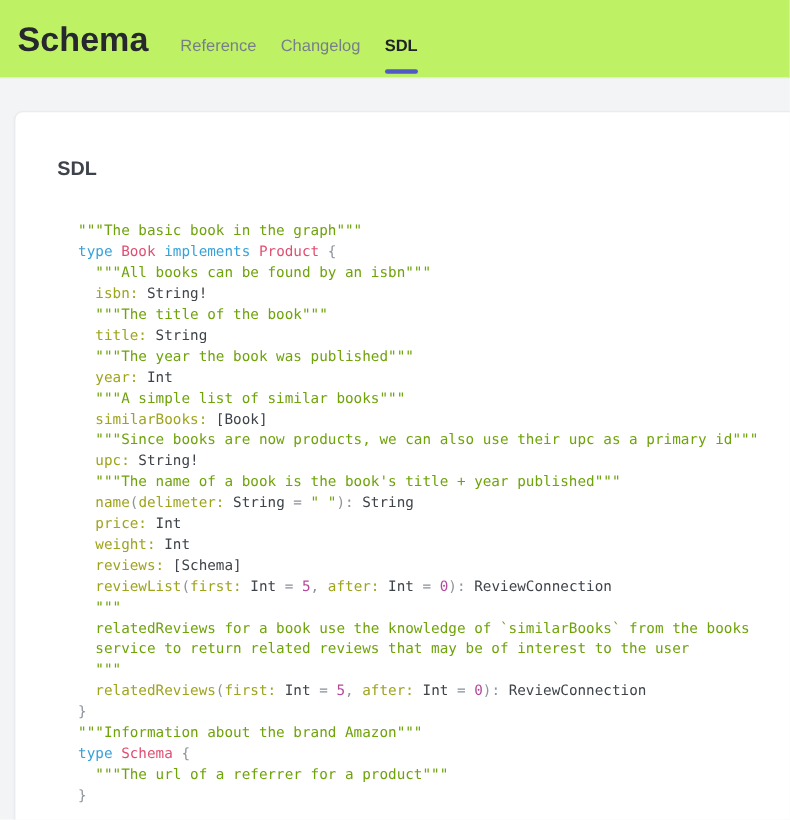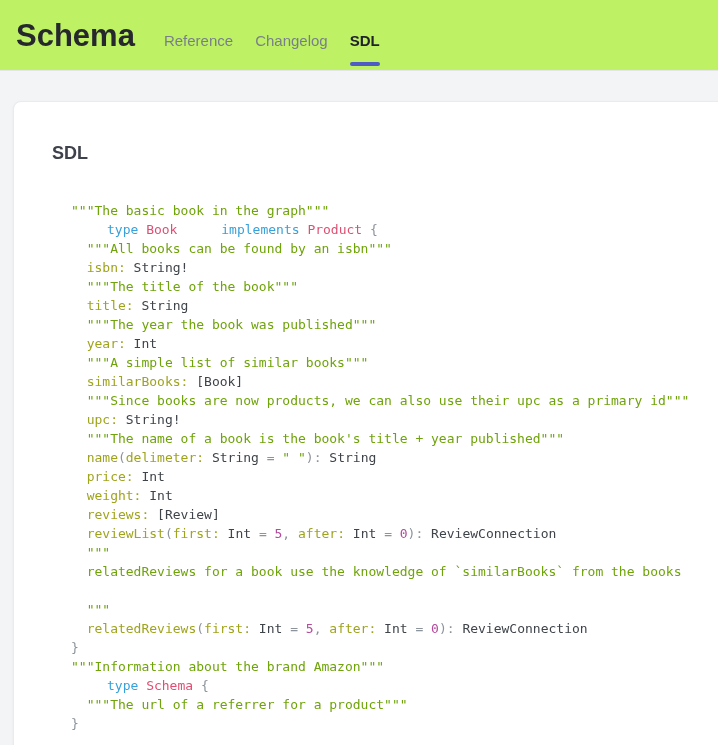--- a/index.html
+++ b/index.html
@@ -53,21 +53,21 @@
   
   .code-block{
     margin-top:37px;padding-left:19px;
     font-family:"DejaVu Sans Mono", monospace;
     font-size:13px;line-height:19px;
     color:var(--c-pl);
   }
   .code-line{white-space:pre;}
   .tok-doc{color:var(--c-doc);}
   .tok-st{color:var(--c-doc);}
-  .tok-kw{color:var(--c-kw);margin-left:36px;}
+  .tok-kw{color:var(--c-kw);}
   .tok-ty{color:var(--c-ty);text-align:right;}
   .tok-fl{color:var(--c-fl);margin-top:48px;}
   .tok-pl{color:var(--c-pl);}
   .tok-pu{color:var(--c-pu);}
   .tok-nu{color:var(--c-nu);}
 </style>
 </head>
 <body>
 
 <div class="app-header">
@@ -91,25 +91,25 @@
       <div class="code-line"><span class="tok-pl">  </span><span class="tok-doc">"""The year the book was published"""</span></div>
       <div class="code-line"><span class="tok-pl">  </span><span class="tok-fl">year:</span><span class="tok-pl"> Int</span></div>
       <div class="code-line"><span class="tok-pl">  </span><span class="tok-doc">"""A simple list of similar books"""</span></div>
       <div class="code-line"><span class="tok-pl">  </span><span class="tok-fl">similarBooks:</span><span class="tok-pl"> [Book]</span></div>
       <div class="code-line"><span class="tok-pl">  </span><span class="tok-doc">"""Since books are now products, we can also use their upc as a primary id"""</span></div>
       <div class="code-line"><span class="tok-pl">  </span><span class="tok-fl">upc:</span><span class="tok-pl"> String!</span></div>
       <div class="code-line"><span class="tok-pl">  </span><span class="tok-doc">"""The name of a book is the book's title + year published"""</span></div>
       <div class="code-line"><span class="tok-pl">  </span><span class="tok-fl">name</span><span class="tok-pu">(</span><span class="tok-fl">delimeter:</span><span class="tok-pl"> String </span><span class="tok-pu">=</span><span class="tok-pl"> </span><span class="tok-st">" "</span><span class="tok-pu">):</span><span class="tok-pl"> String</span></div>
       <div class="code-line"><span class="tok-pl">  </span><span class="tok-fl">price:</span><span class="tok-pl"> Int</span></div>
       <div class="code-line"><span class="tok-pl">  </span><span class="tok-fl">weight:</span><span class="tok-pl"> Int</span></div>
-      <div class="code-line"><span class="tok-pl">  </span><span class="tok-fl">reviews:</span><span class="tok-pl"> [Review]</span></div>
+      <div class="code-line"><span class="tok-pl">  </span><span class="tok-fl">reviews:</span><span class="tok-pl"> [Schema]</span></div>
       <div class="code-line"><span class="tok-pl">  </span><span class="tok-fl">reviewList</span><span class="tok-pu">(</span><span class="tok-fl">first:</span><span class="tok-pl"> Int </span><span class="tok-pu">=</span><span class="tok-pl"> </span><span class="tok-nu">5</span><span class="tok-pu">,</span><span class="tok-pl"> </span><span class="tok-fl">after:</span><span class="tok-pl"> Int </span><span class="tok-pu">=</span><span class="tok-pl"> </span><span class="tok-nu">0</span><span class="tok-pu">):</span><span class="tok-pl"> ReviewConnection</span></div>
       <div class="code-line"><span class="tok-pl">  </span><span class="tok-doc">"""</span></div>
       <div class="code-line"><span class="tok-pl">  </span><span class="tok-doc">relatedReviews for a book use the knowledge of `similarBooks` from the books</span></div>
-      <div class="code-line"><span class="tok-pl">  </span></div>
+      <div class="code-line"><span class="tok-pl">  </span><span class="tok-doc">service to return related reviews that may be of interest to the user</span></div>
       <div class="code-line"><span class="tok-pl">  </span><span class="tok-doc">"""</span></div>
       <div class="code-line"><span class="tok-pl">  </span><span class="tok-fl">relatedReviews</span><span class="tok-pu">(</span><span class="tok-fl">first:</span><span class="tok-pl"> Int </span><span class="tok-pu">=</span><span class="tok-pl"> </span><span class="tok-nu">5</span><span class="tok-pu">,</span><span class="tok-pl"> </span><span class="tok-fl">after:</span><span class="tok-pl"> Int </span><span class="tok-pu">=</span><span class="tok-pl"> </span><span class="tok-nu">0</span><span class="tok-pu">):</span><span class="tok-pl"> ReviewConnection</span></div>
       <div class="code-line"><span class="tok-pu">}</span></div>
       <div class="code-line"><span class="tok-doc">"""Information about the brand Amazon"""</span></div>
       <div class="code-line"><span class="tok-kw">type</span><span class="tok-pl"> </span><span class="tok-ty">Schema</span><span class="tok-pl"> </span><span class="tok-pu">{</span></div>
       <div class="code-line"><span class="tok-pl">  </span><span class="tok-doc">"""The url of a referrer for a product"""</span></div>
       <div class="code-line"><span class="tok-pu">}</span></div>
     </div>
 </div>
 

